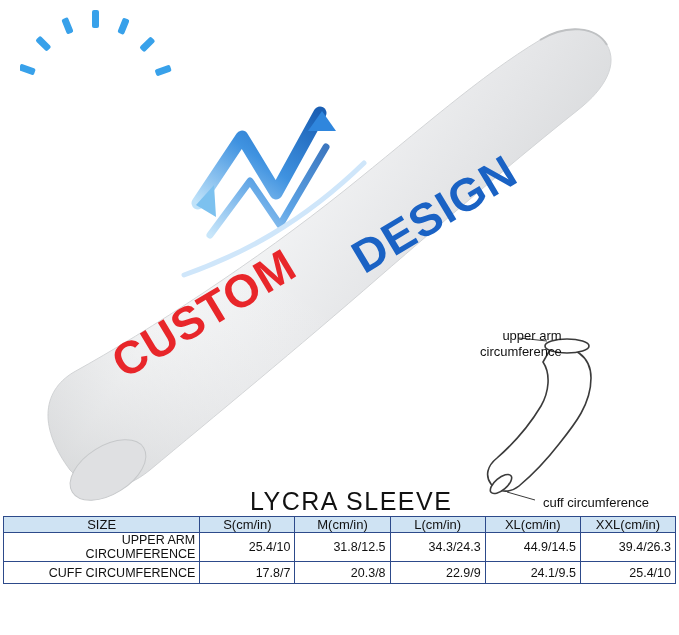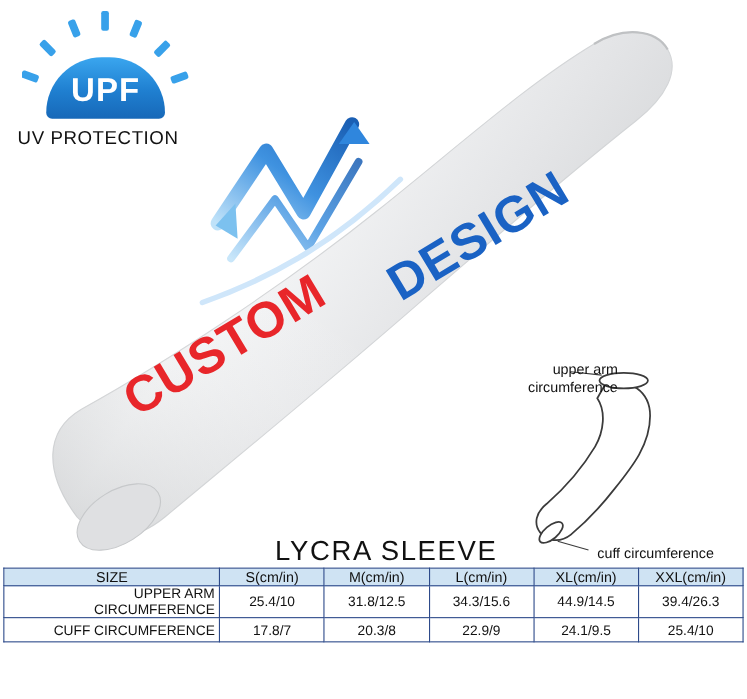--- a/index.html
+++ b/index.html
@@ -166,21 +166,21 @@
     text-align: center;
     font-weight: normal;
     font-size: 13px;
     height: 15px;
   }
   #size-table tbody td.rowhead {
     text-align: right;
     padding-left: 6px;
   }
   #size-table tbody td.val {
-    text-align: center;
+    text-align: right;
   }
   col.c0 { width: 196px; }
   col.c1 { width: 95px; }
   col.c2 { width: 95px; }
   col.c3 { width: 95px; }
   col.c4 { width: 95px; }
   col.c5 { width: 95px; }
 </style>
 </head>
 <body>
@@ -264,24 +264,20 @@
     <g fill="#38a1ea">
       <rect x="72" y="0" width="7" height="18" rx="2"></rect>
       <rect x="44" y="8" width="7" height="16" rx="2" transform="rotate(-22 47 16)"></rect>
       <rect x="100" y="8" width="7" height="16" rx="2" transform="rotate(22 103 16)"></rect>
       <rect x="20" y="26" width="7" height="16" rx="2" transform="rotate(-45 23 34)"></rect>
       <rect x="124" y="26" width="7" height="16" rx="2" transform="rotate(45 127 34)"></rect>
       <rect x="4" y="52" width="7" height="16" rx="2" transform="rotate(-70 7 60)"></rect>
       <rect x="140" y="52" width="7" height="16" rx="2" transform="rotate(70 143 60)"></rect>
     </g>
   </svg>
-  <div id="upf-circle">
-    <span id="upf-text">UPF</span>
-  </div>
-  <div id="upf-label">UV PROTECTION</div>
 </div>
 
 <div id="lycra-caption">LYCRA SLEEVE</div>
 
 <div id="diagram">
   <svg width="224" height="195" viewBox="0 0 224 195">
 
     <path d="M 96 28
              C 118 24, 136 36, 136 58
              C 136 84, 120 104, 104 124
@@ -323,21 +319,21 @@
       <th>L(cm/in)</th>
       <th>XL(cm/in)</th>
       <th>XXL(cm/in)</th>
     </tr>
   </thead>
   <tbody>
     <tr>
       <td class="rowhead">UPPER ARM CIRCUMFERENCE</td>
       <td class="val">25.4/10</td>
       <td class="val">31.8/12.5</td>
-      <td class="val">34.3/15.6</td>
+      <td class="val">34.3/24.3</td>
       <td class="val">44.9/14.5</td>
       <td class="val">39.4/26.3</td>
     </tr>
     <tr>
       <td class="rowhead">CUFF CIRCUMFERENCE</td>
       <td class="val">17.8/7</td>
       <td class="val">20.3/8</td>
       <td class="val">22.9/9</td>
       <td class="val">24.1/9.5</td>
       <td class="val">25.4/10</td>

